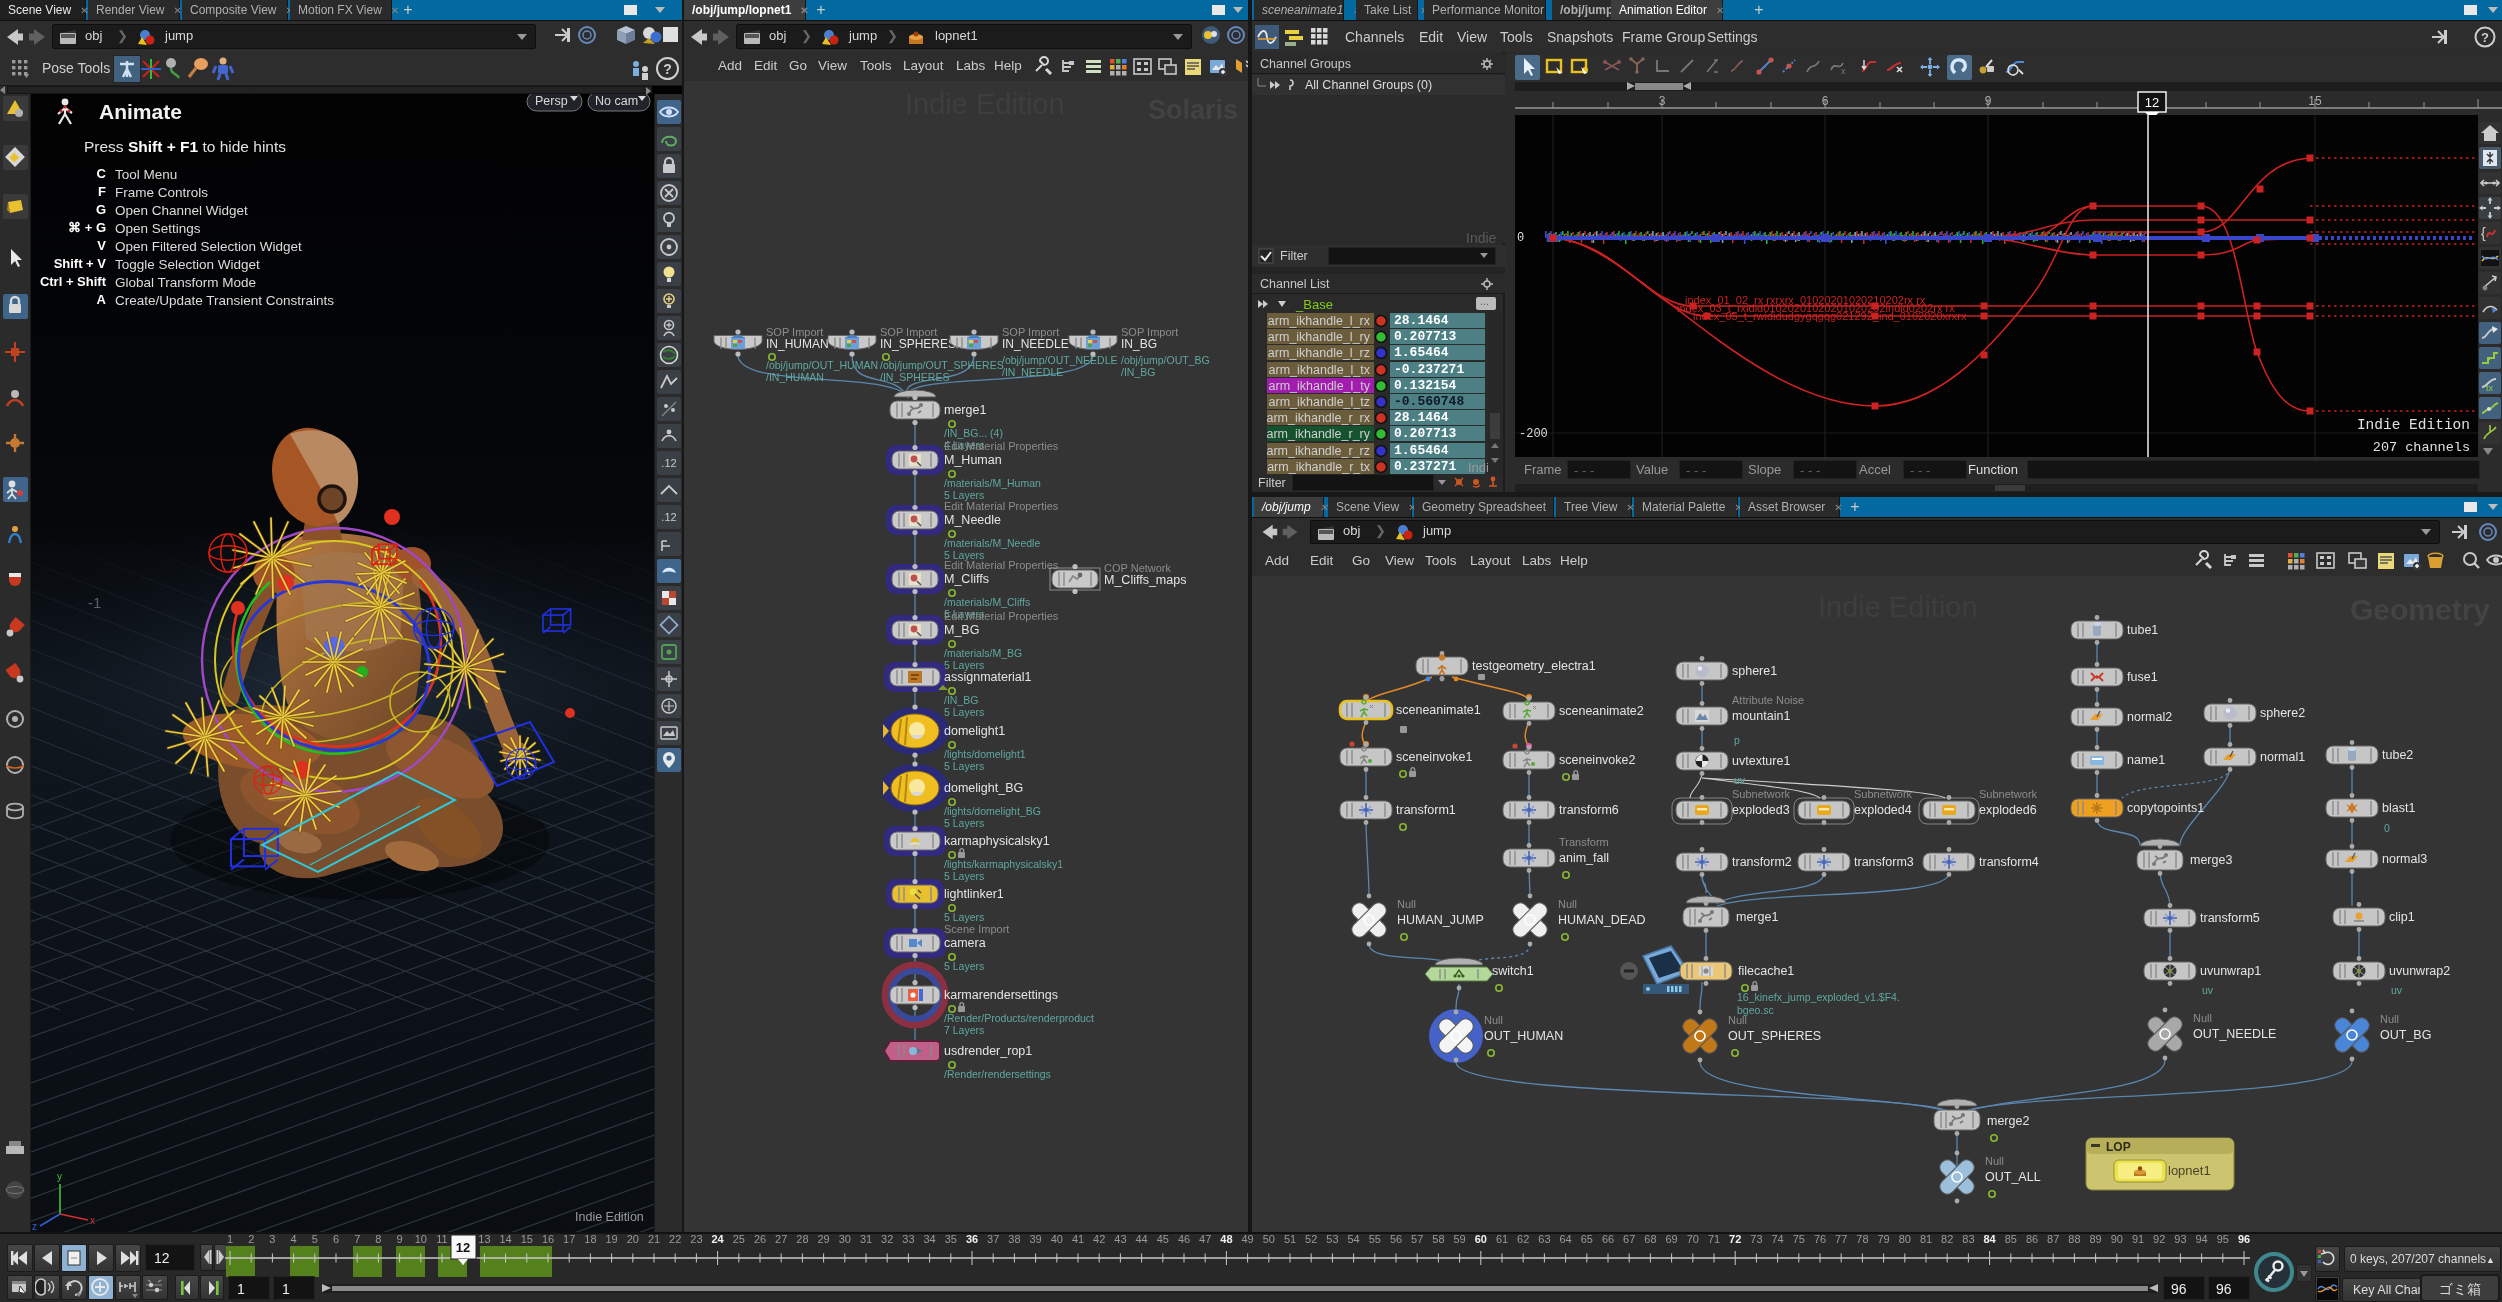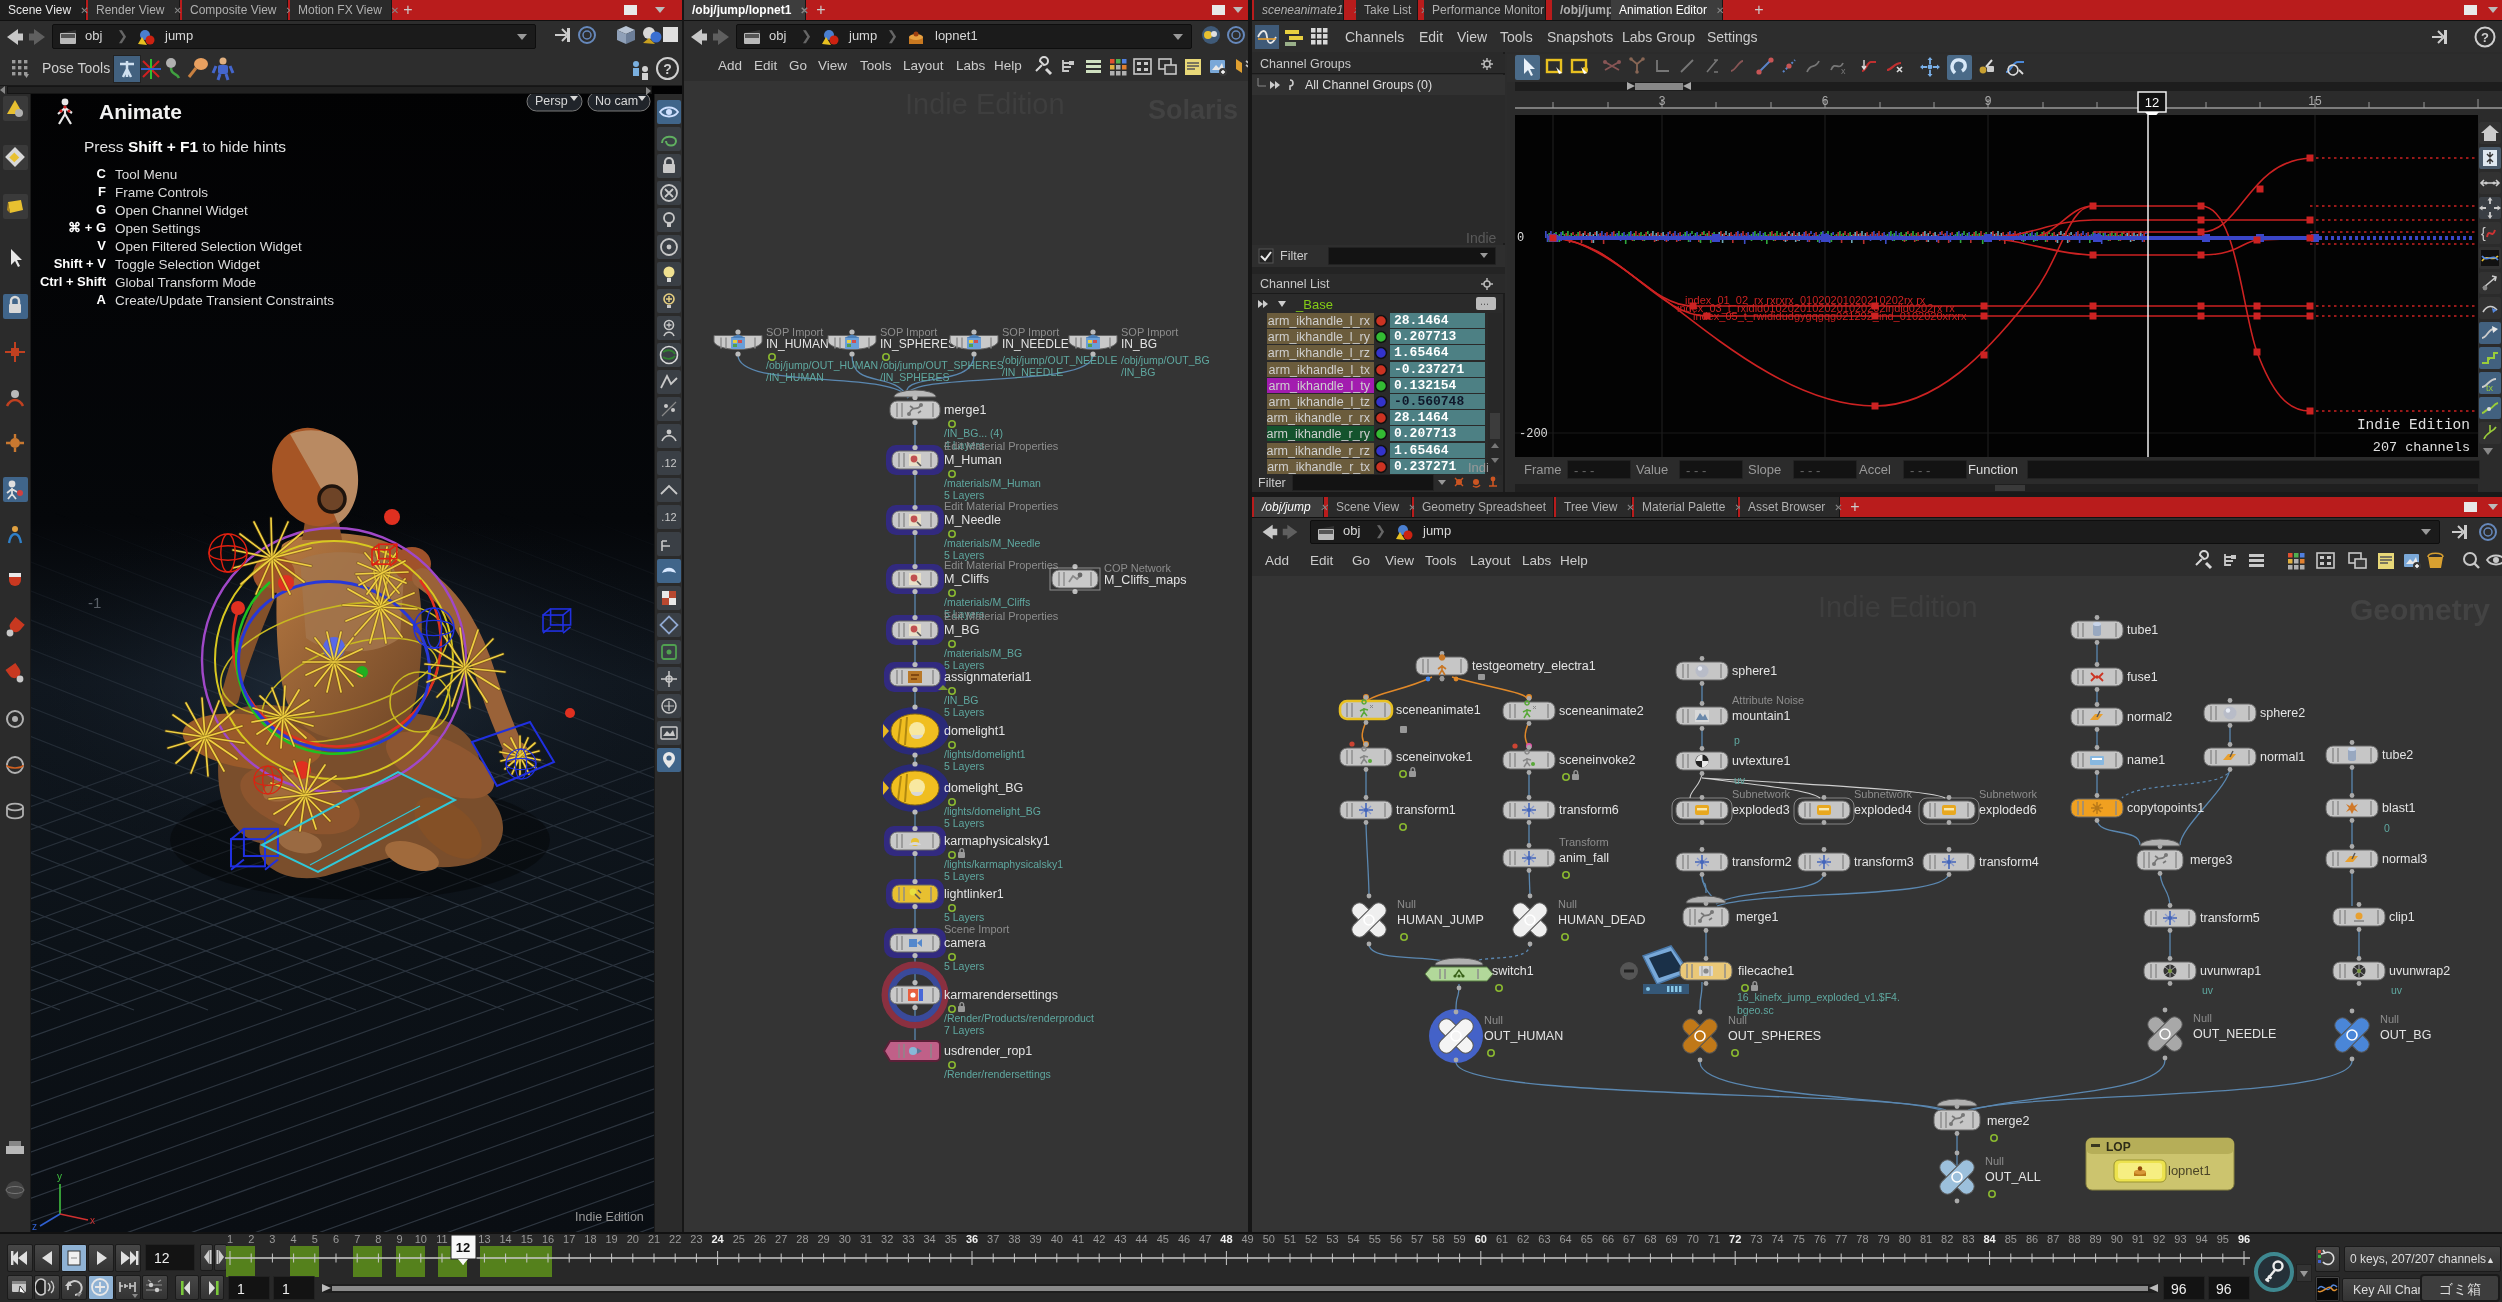--- a/index.html
+++ b/index.html
@@ -1,18 +1,18 @@
 <!DOCTYPE html>
 <html><head><meta charset="utf-8">
 <style>
 *{margin:0;padding:0;box-sizing:border-box;}
 html,body{width:2502px;height:1302px;overflow:hidden;background:#262626;
   font-family:"Liberation Sans",sans-serif;color:#ccc;}
 .abs{position:absolute;}
-.tabbar{background:#b91c1c;border-bottom:1px solid #111;}
+.tabbar{background:#0369a1;border-bottom:1px solid #111;}
 .tab{position:absolute;top:0;height:20px;line-height:20px;font-size:12px;color:#b0b0b0;
   background:#2a2a2a;padding:0 8px;border-right:1px solid #161616;white-space:nowrap;}
 .tab .x{color:#888;margin-left:9px;font-size:10px;}
 .tab.active{background:#3d3d3d;color:#fff;}
 .pathbar{background:#2d2d2d;}
 .pathfield{position:absolute;background:#1b1b1b;border:1px solid #0e0e0e;border-radius:2px;
   color:#d8d8d8;font-size:13px;}
 .menubar{background:#2d2d2d;font-size:13.5px;color:#ccc;}
 .menubar span.m{position:absolute;top:0;}
 .ico{position:absolute;border-radius:2px;}
@@ -1134,21 +1134,21 @@
           <rect x="15" y="9" width="4.5" height="4.5" fill="#d8d8d8"></rect>
           <rect x="3" y="15" width="4.5" height="4.5" fill="#d8d8d8"></rect>
           <rect x="9" y="15" width="4.5" height="4.5" fill="#d8d8d8"></rect>
           <rect x="15" y="15" width="4.5" height="4.5" fill="#d8d8d8"></rect>
         </svg></div>
       <span class="m" style="left:93px;top:8px;font-size:14px;">Channels</span>
       <span class="m" style="left:167px;top:8px;font-size:14px;">Edit</span>
       <span class="m" style="left:205px;top:8px;font-size:14px;">View</span>
       <span class="m" style="left:248px;top:8px;font-size:14px;">Tools</span>
       <span class="m" style="left:295px;top:8px;font-size:14px;">Snapshots</span>
-      <span class="m" style="left:370px;top:8px;font-size:14px;">Labs Group</span>
+      <span class="m" style="left:370px;top:8px;font-size:14px;">Frame Group</span>
       <span class="m" style="left:455px;top:8px;font-size:14px;">Settings</span>
       <div class="ico" style="left:1178px;top:6px;width:20px;height:20px;"><svg width="20" height="20" viewBox="0 0 20 20">
           <path d="M2 10 H12 M8 4 L14 10 L8 16" stroke="#ccc" stroke-width="2" fill="none"></path>
           <rect x="14" y="3" width="3" height="14" fill="#ccc"></rect>
         </svg></div>
       <div class="ico" style="left:1222px;top:5px;width:22px;height:22px;"><svg width="22" height="22" viewBox="0 0 22 22">
           <circle cx="11" cy="11" r="9.5" fill="none" stroke="#cfcfcf" stroke-width="2"></circle>
           <text x="11" y="16" font-size="13" fill="#cfcfcf" text-anchor="middle" font-weight="bold">?</text>
         </svg></div>
     </div>

